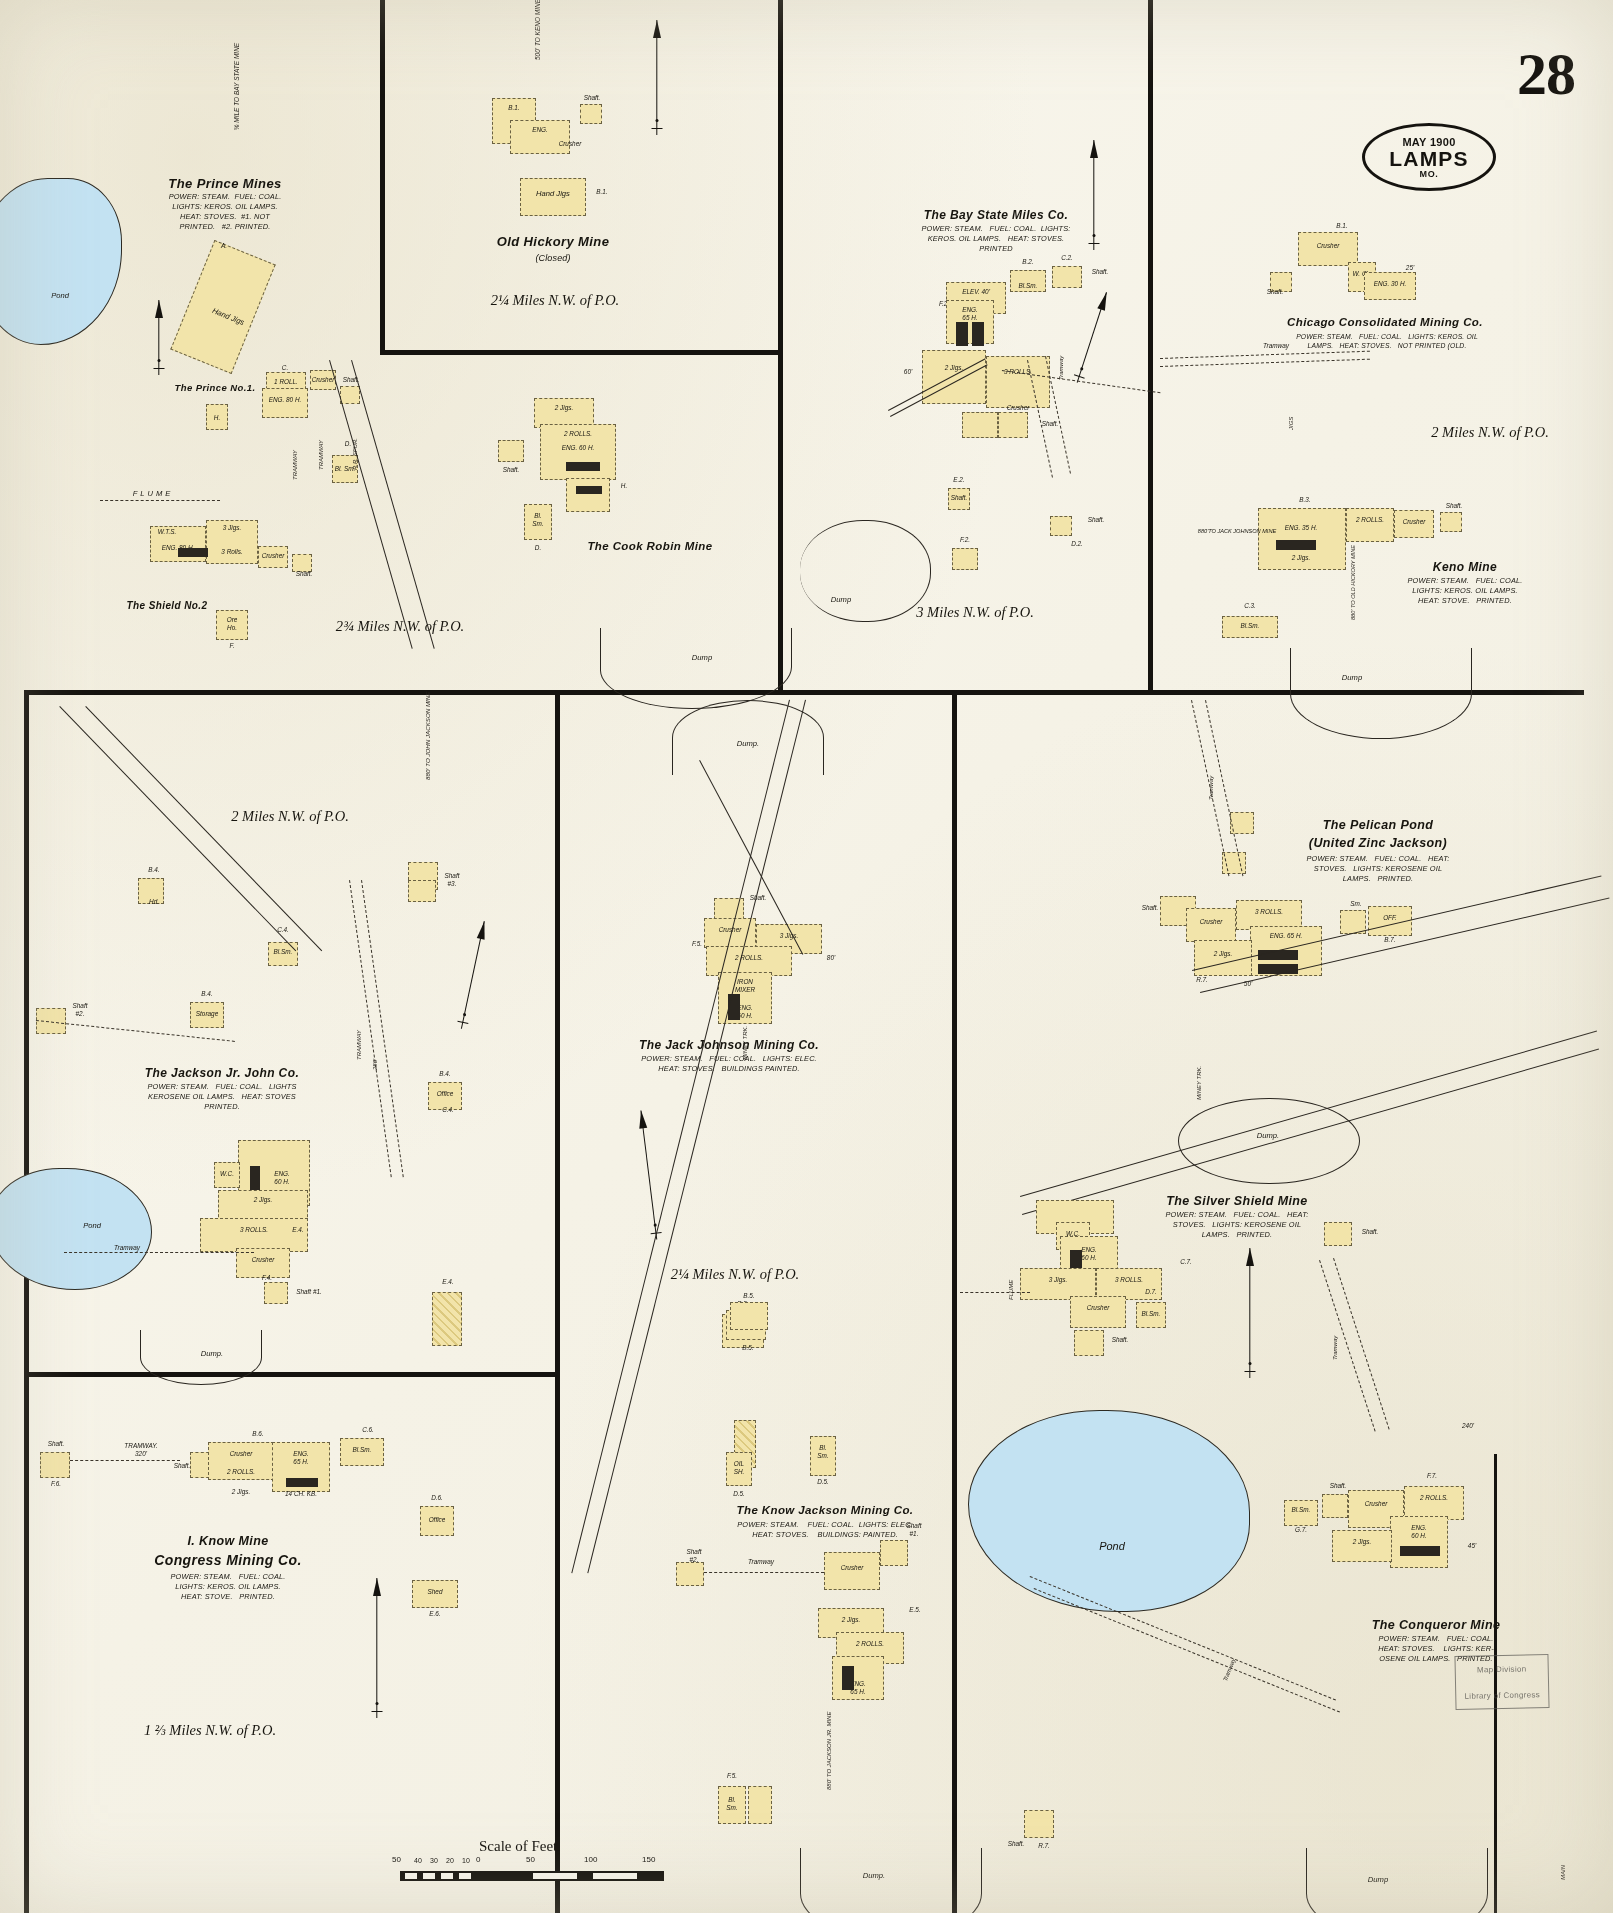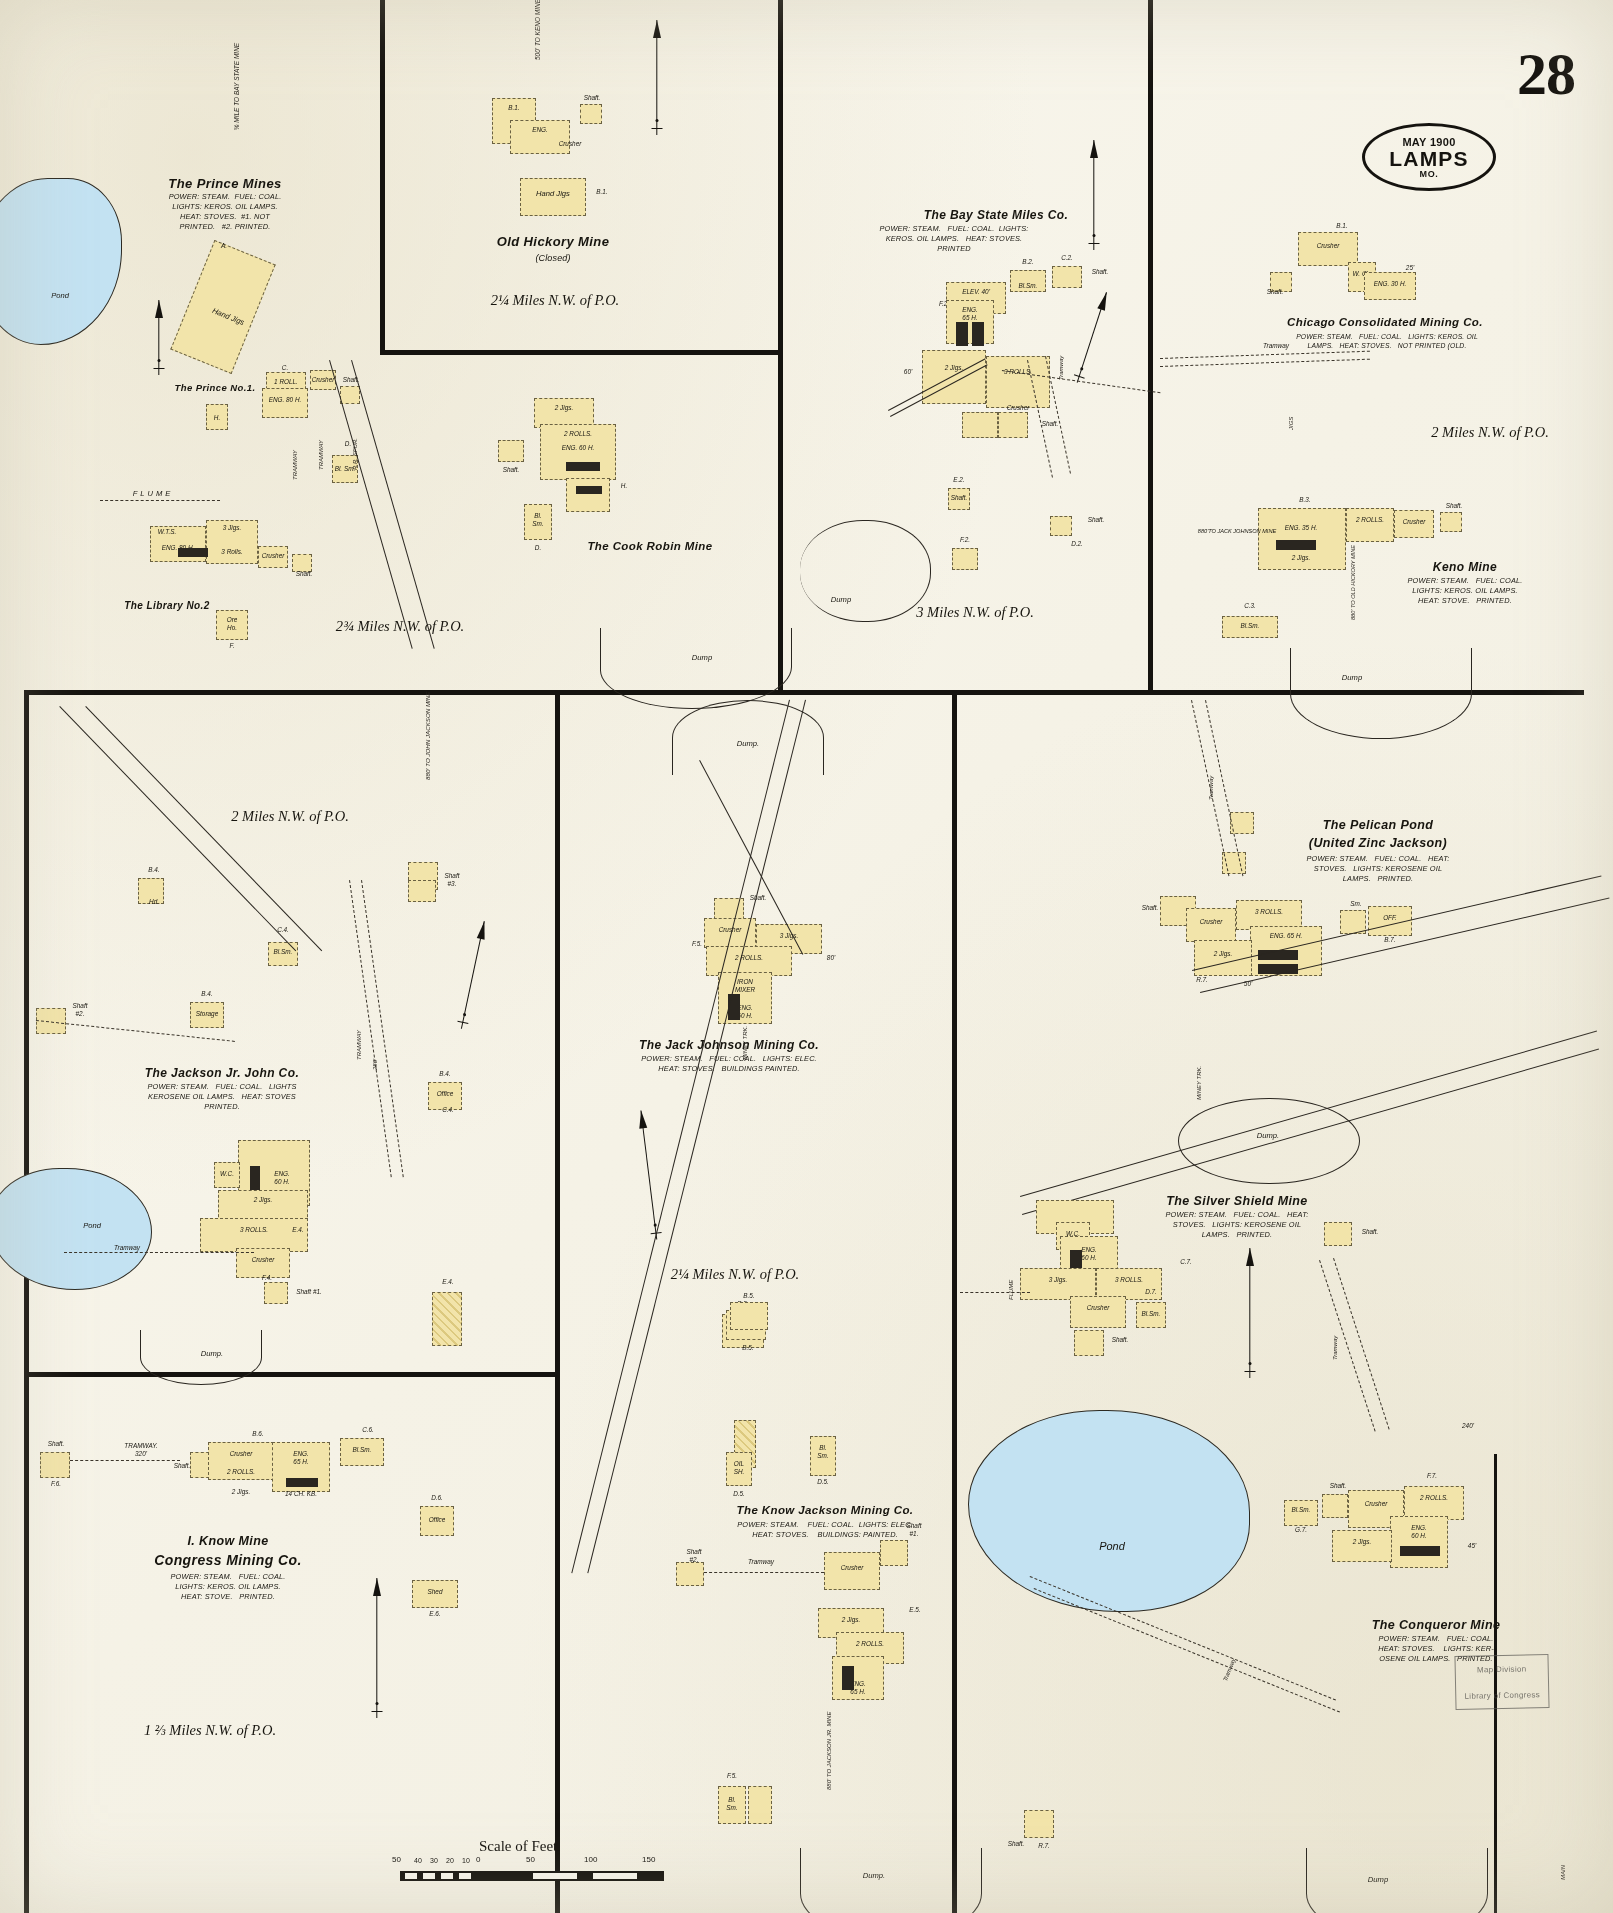--- a/index.html
+++ b/index.html
@@ -200,21 +200,21 @@
   <div class="t lbl" style="left:150px;top:544px;width:56px;">ENG. 80 H.</div>
   <div class="t lbl" style="left:150px;top:528px;width:34px;">W.T.S.</div>
   <div class="bldg" style="left:206px;top:520px;width:52px;height:44px;"></div>
   <div class="t lbl" style="left:206px;top:524px;width:52px;">3 Jigs.</div>
   <div class="t lbl" style="left:206px;top:548px;width:52px;">3 Rolls.</div>
   <div class="engine" style="left:178px;top:548px;width:30px;height:9px;"></div>
   <div class="bldg" style="left:258px;top:546px;width:30px;height:22px;"></div>
   <div class="t lbl" style="left:258px;top:552px;width:30px;">Crusher</div>
   <div class="bldg" style="left:292px;top:554px;width:20px;height:18px;"></div>
   <div class="t lbl" style="left:288px;top:570px;width:32px;">Shaft.</div>
-  <div class="t mine-title" style="left:92px;top:600px;width:150px;font-size:10px;">The Library No.2</div>
+  <div class="t mine-title" style="left:92px;top:600px;width:150px;font-size:10px;">The Shield No.2</div>
   <div class="bldg" style="left:216px;top:610px;width:32px;height:30px;"></div>
   <div class="t lbl" style="left:216px;top:616px;width:32px;">Ore
 Ho.</div>
   <div class="t lbl" style="left:216px;top:642px;width:32px;">F.</div>
 
   <div class="t lbl8" style="left:108px;top:490px;width:90px;letter-spacing:3px;">FLUME</div>
   <div class="tram" style="left:100px;top:500px;width:120px;"></div>
 
   <div class="road" style="left:330px;top:360px;width:300px;transform:rotate(74deg);"></div>
   <div class="road" style="left:352px;top:360px;width:300px;transform:rotate(74deg);"></div>
@@ -256,21 +256,21 @@
   <div class="bldg" style="left:524px;top:504px;width:28px;height:36px;"></div>
   <div class="t lbl" style="left:524px;top:512px;width:28px;">Bl.
 Sm.</div>
   <div class="t lbl" style="left:524px;top:544px;width:28px;">D.</div>
   <div class="t mine-title" style="left:560px;top:540px;width:180px;font-size:11.5px;">The Cook Robin Mine</div>
 
   <div class="dumpline" style="left:600px;top:628px;width:190px;height:80px;border-top:none;border-radius:0 0 60% 55%;"></div>
   <div class="t lbl8" style="left:672px;top:654px;width:60px;">Dump</div>
 
   <div class="t mine-title" style="left:880px;top:208px;width:232px;font-size:12px;">The Bay State Miles Co.</div>
-  <div class="t mine-sub" style="left:838px;top:224px;width:232px;">POWER: STEAM.   FUEL: COAL.  LIGHTS:
+  <div class="t mine-sub" style="left:880px;top:224px;width:232px;">POWER: STEAM.   FUEL: COAL.  LIGHTS:
 KEROS. OIL LAMPS.   HEAT: STOVES.
 PRINTED</div>
 
   <div class="bldg" style="left:946px;top:282px;width:60px;height:32px;"></div>
   <div class="t lbl" style="left:946px;top:288px;width:60px;">ELEV. 40'</div>
   <div class="t lbl" style="left:932px;top:300px;width:24px;">F.2.</div>
   <div class="bldg" style="left:946px;top:300px;width:48px;height:44px;"></div>
   <div class="t lbl" style="left:946px;top:306px;width:48px;">ENG.
 65 H.</div>
   <div class="engine" style="left:956px;top:322px;width:12px;height:24px;"></div>

